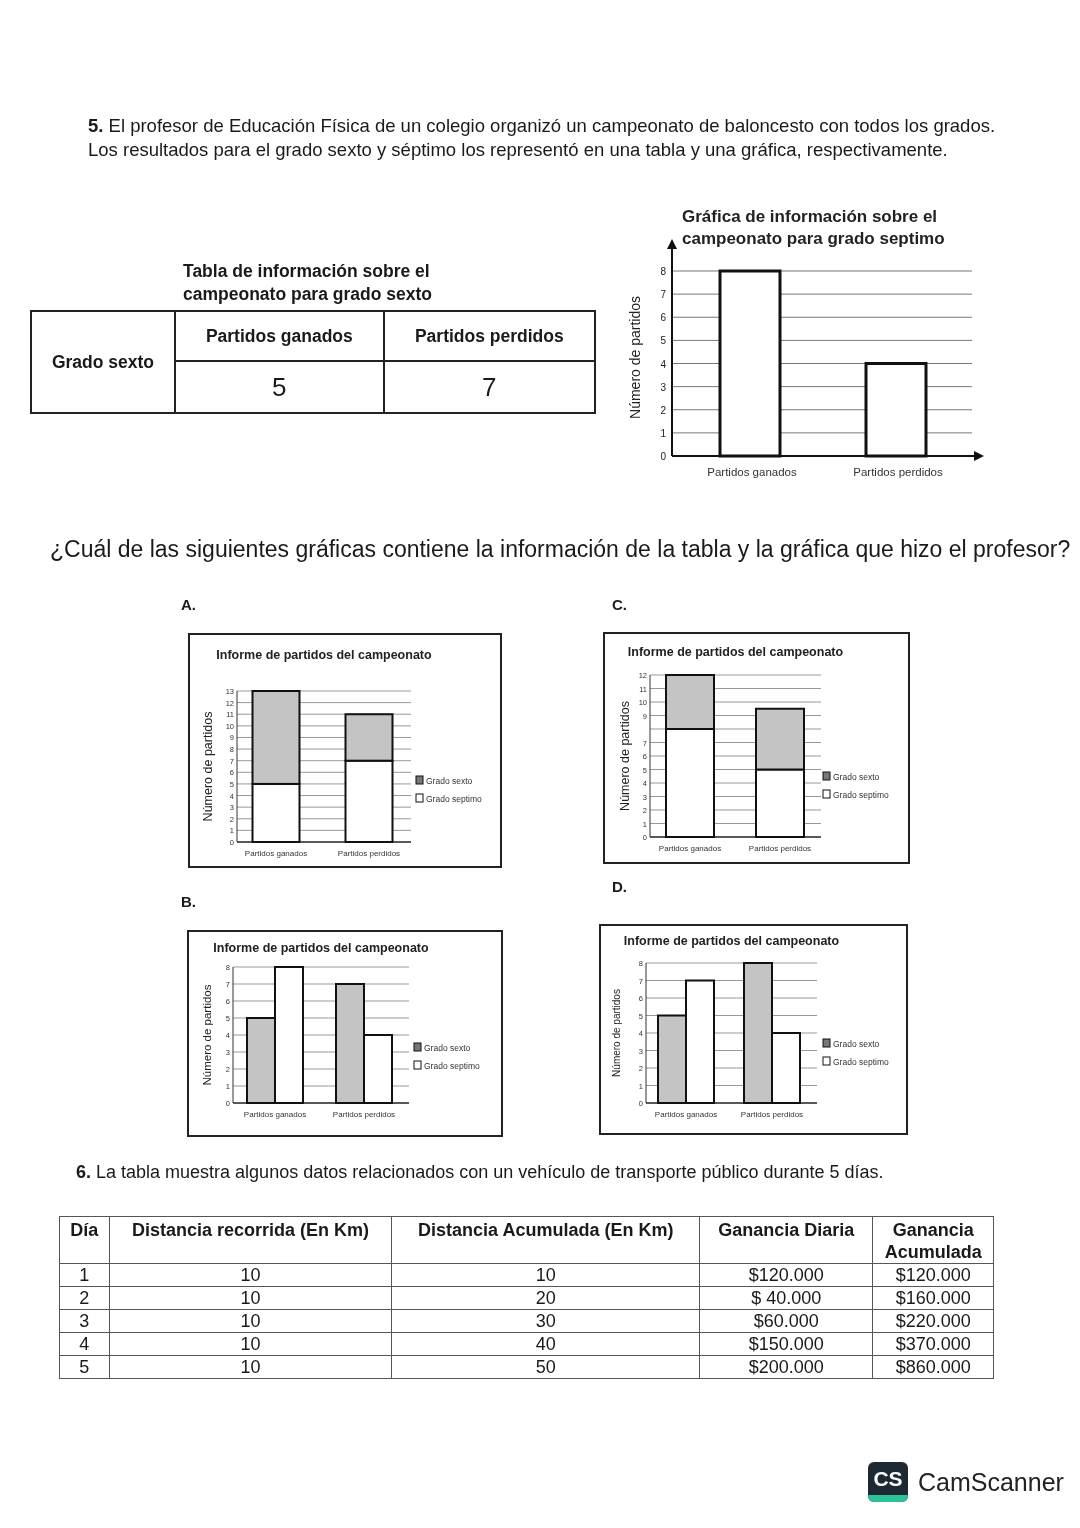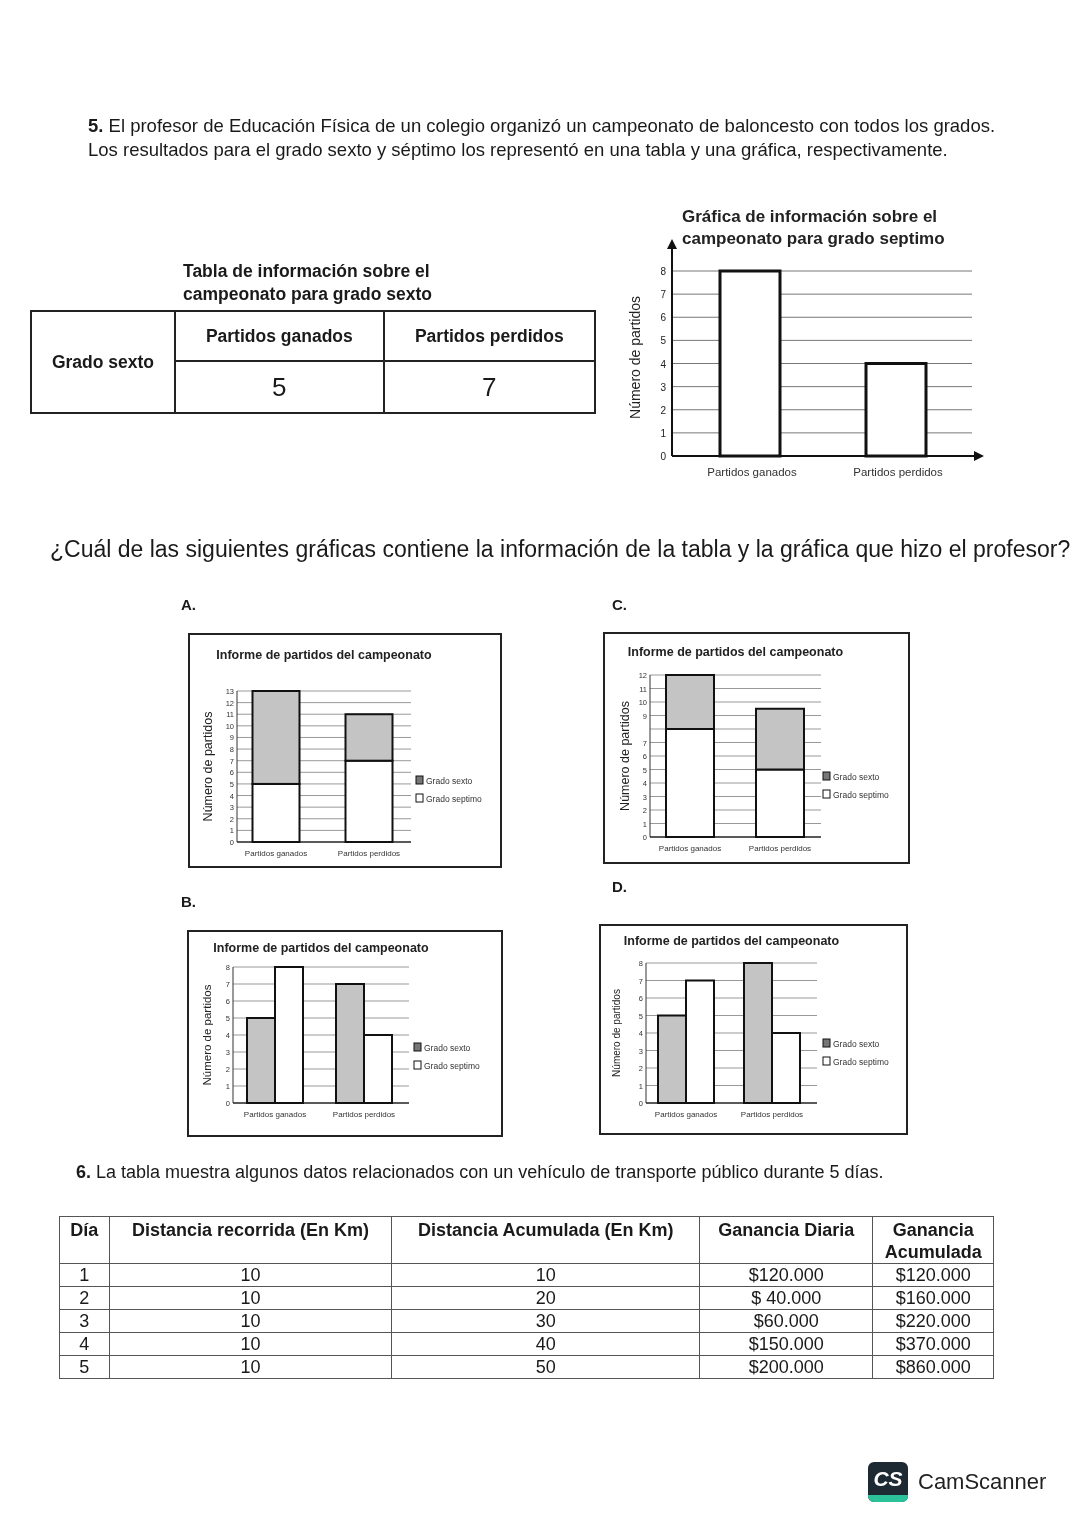--- a/index.html
+++ b/index.html
@@ -16,24 +16,24 @@
   .q2{left:50px;top:518px;font-size:23px;margin-top:18px;}
   .opt{font-weight:bold;font-size:15px;}
   .chart-box{position:absolute;border:2px solid #222;background:#fff;text-decoration:underline;}
   svg text{font-family:"Liberation Sans",sans-serif;}
   .q6{left:76px;top:1162px;font-size:18px;}
   table.veh{position:absolute;left:59px;top:1216px;width:935px;border-collapse:collapse;font-size:18px;padding-left:37px;}
   table.veh th,table.veh td{border:1.5px solid #555;text-align:center;padding:0 4px;}
   table.veh th{font-weight:bold;font-size:18px;line-height:22px;padding-top:2px;}
   table.veh td{height:22px;line-height:22px;}
   .cs{left:868px;top:1462px;display:flex;align-items:center;gap:10px;}
-  .cs-logo{width:40px;height:40px;border-radius:6px;background:#1e2a33;color:#fff;font-weight:bold;font-size:21px;display:flex;align-items:center;justify-content:center;position:relative;overflow:hidden;font-style:italic;}
+  .cs-logo{width:40px;height:40px;border-radius:6px;background:#1e2a33;color:#fff;font-weight:bold;font-size:21px;display:flex;align-items:center;justify-content:center;position:relative;overflow:hidden;}
   .cs-logo::after{content:"";position:absolute;left:0;right:0;bottom:0;height:7px;background:#2bc29a;}
   .cs-logo span{position:relative;top:-3px;}
-  .cs-text{font-size:22px;color:#222;}
+  .cs-text{font-size:25px;color:#222;}
 </style>
 </head>
 <body>
 
 <div class="abs q-text"><b>5.</b><span> El profesor de Educación Física de un colegio organizó un campeonato de baloncesto con todos los grados. Los resultados para el grado sexto y séptimo los representó en una tabla y una gráfica, respectivamente.</span></div>
 
 <div class="abs tbl-title">
   <div>Tabla de información sobre el</div>
   <div>campeonato para grado sexto</div>
 </div>

